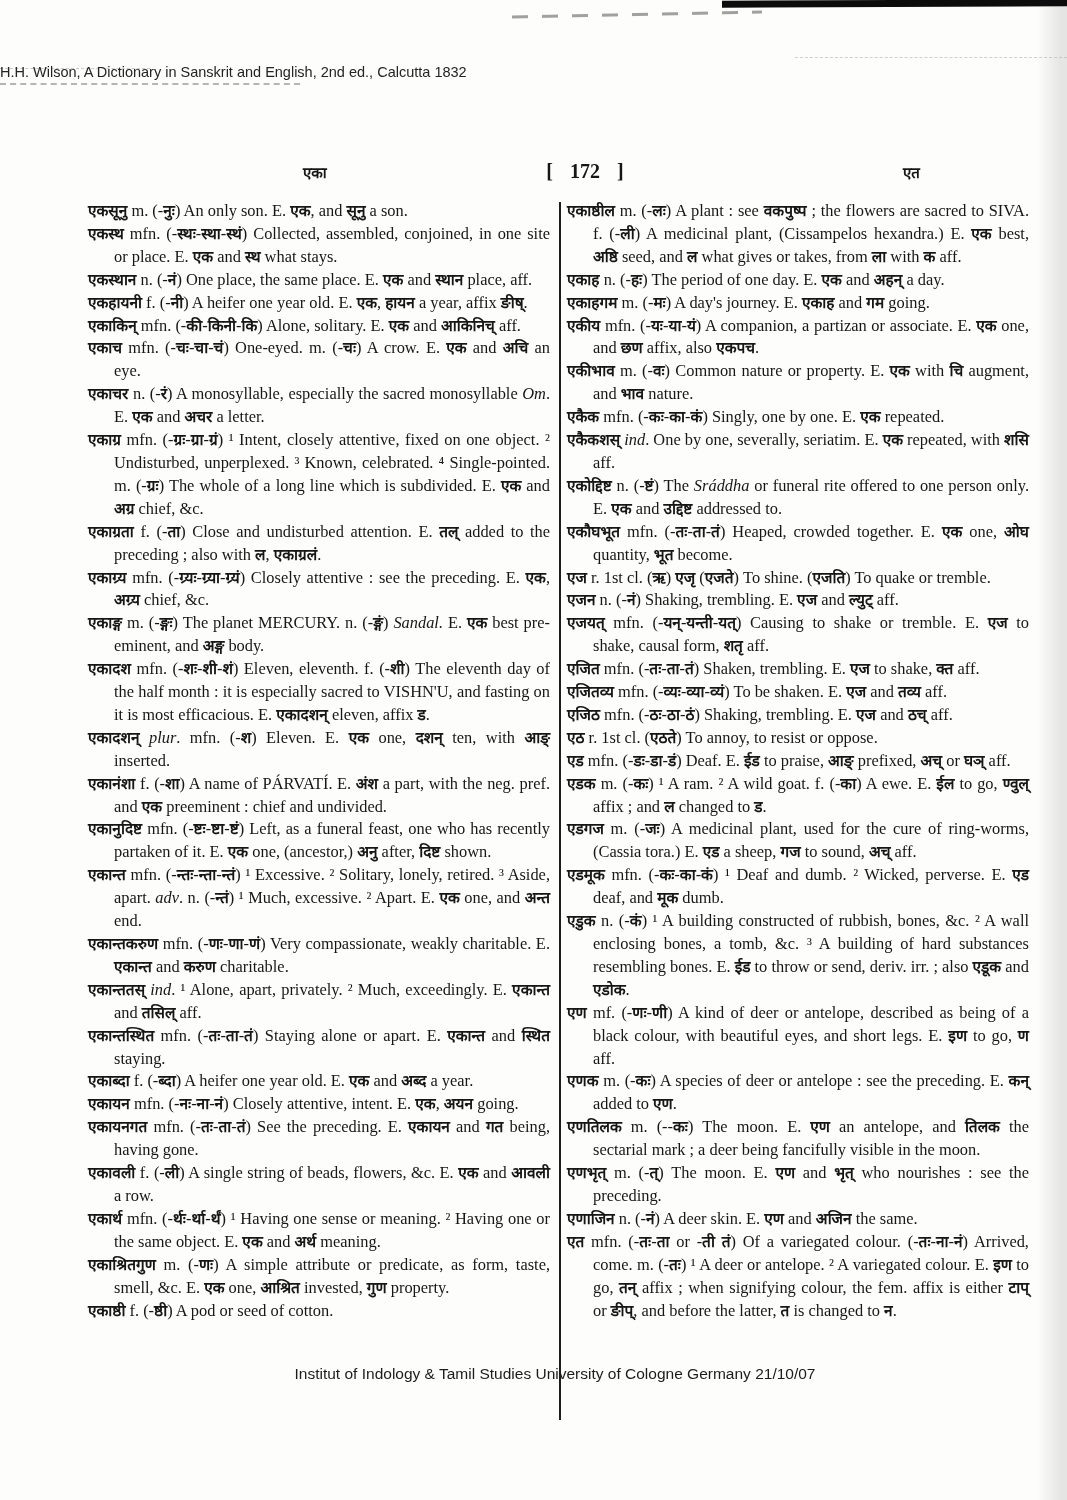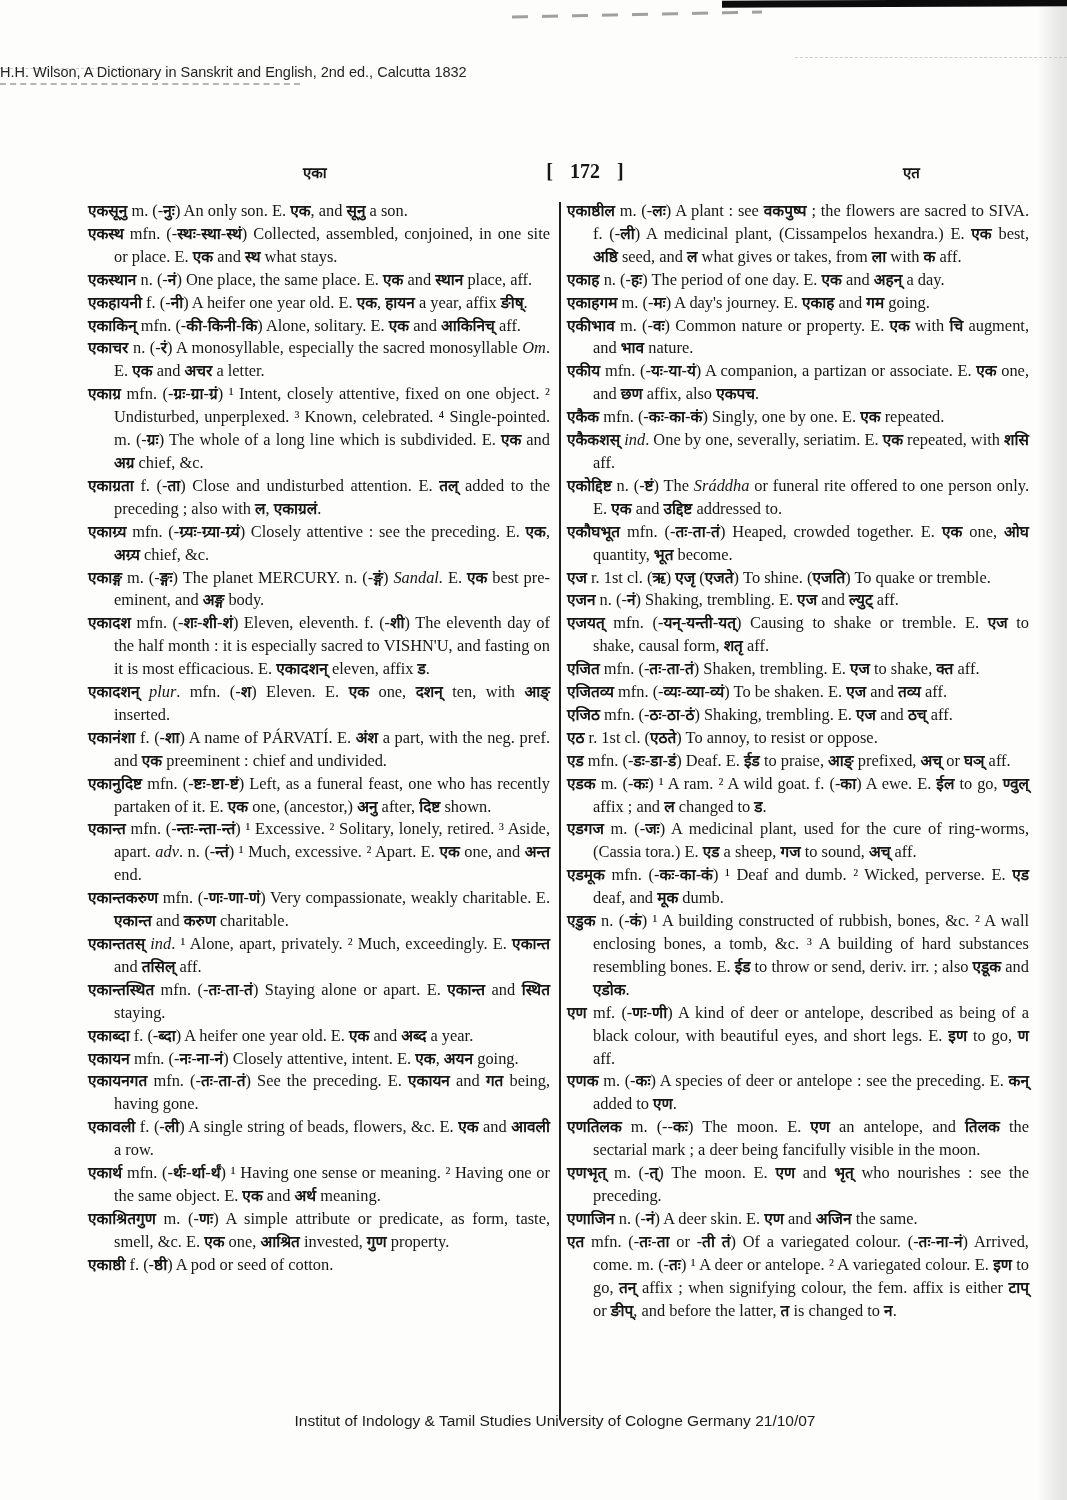--- a/index.html
+++ b/index.html
@@ -19,21 +19,21 @@
   .page-head{position:absolute;top:160px;left:0;width:100%;height:34px;}
   .hw-left{position:absolute;left:287px;top:2px;font-size:21px;font-weight:700;margin-left:16px;}
   .page-num{position:absolute;left:85px;top:0;width:1000px;text-align:center;
         font-size:20px;font-weight:700;word-spacing:12px;}
   .hw-right{position:absolute;left:903px;top:2px;font-size:21px;font-weight:700;}
   .columns{position:absolute;top:200px;left:88px;display:flex;}
   .col{width:462px;font-size:16.4px;line-height:22.9px;text-align:justify;}
   .divider{width:2px;height:1218px;background:#1d1d1d;margin:2px 6px 0 9px;}
   .entry{margin:0;text-indent:-26px;padding-left:26px;}
   .dev{font-weight:700;font-family:"DejaVu Sans","Liberation Sans",sans-serif;font-size:.94em;}
-  .footer{position:absolute;top:1412px;left:45px;width:1020px;text-align:center;
+  .footer{position:absolute;top:1365px;left:45px;width:1020px;text-align:center;
         font-family:"Liberation Sans",sans-serif;font-size:15.5px;color:#1c1c1c;}
 </style>
 </head>
 <body>
 
 <div class="page">
   <div class="edge-shade"></div>
   <div class="art-top-right"></div>
   <div class="art-top-mid"></div>
   <div class="art-dash-far-left"></div>
@@ -48,20 +48,21 @@
     <span class="hw-right dev">एत</span>
   </div>
 
   <div class="columns">
     <div class="col">
         <p class="entry"><b class="dev">एकसूनु</b> m. (-<b class="dev">नुः</b>) An only son. E. <b class="dev">एक</b>, and <b class="dev">सूनु</b> a son.</p>
         <p class="entry"><b class="dev">एकस्थ</b> mfn. (-<b class="dev">स्थः</b>-<b class="dev">स्था</b>-<b class="dev">स्थं</b>) Collected, assembled, conjoined, in one site or place. E. <b class="dev">एक</b> and <b class="dev">स्थ</b> what stays.</p>
         <p class="entry"><b class="dev">एकस्थान</b> n. (-<b class="dev">नं</b>) One place, the same place. E. <b class="dev">एक</b> and <b class="dev">स्थान</b> place, aff.</p>
         <p class="entry"><b class="dev">एकहायनी</b> f. (-<b class="dev">नी</b>) A heifer one year old. E. <b class="dev">एक</b>, <b class="dev">हायन</b> a year, affix <b class="dev">ङीष्</b>.</p>
         <p class="entry"><b class="dev">एकाकिन्</b> mfn. (-<b class="dev">की</b>-<b class="dev">किनी</b>-<b class="dev">कि</b>) Alone, solitary. E. <b class="dev">एक</b> and <b class="dev">आकिनिच्</b> aff.</p>
+        <p class="entry"><b class="dev">एकाच</b> mfn. (-<b class="dev">चः</b>-<b class="dev">चा</b>-<b class="dev">चं</b>) One-eyed. m. (-<b class="dev">चः</b>) A crow. E. <b class="dev">एक</b> and <b class="dev">अचि</b> an eye.</p>
         <p class="entry"><b class="dev">एकाचर</b> n. (-<b class="dev">रं</b>) A monosyllable, especially the sacred monosyllable <i>Om</i>. E. <b class="dev">एक</b> and <b class="dev">अचर</b> a letter.</p>
         <p class="entry"><b class="dev">एकाग्र</b> mfn. (-<b class="dev">ग्रः</b>-<b class="dev">ग्रा</b>-<b class="dev">ग्रं</b>) ¹ Intent, closely attentive, fixed on one object. ² Undisturbed, unperplexed. ³ Known, celebrated. ⁴ Single-pointed. m. (-<b class="dev">ग्रः</b>) The whole of a long line which is subdivided. E. <b class="dev">एक</b> and <b class="dev">अग्र</b> chief, &amp;c.</p>
         <p class="entry"><b class="dev">एकाग्रता</b> f. (-<b class="dev">ता</b>) Close and undisturbed attention. E. <b class="dev">तल्</b> added to the preceding ; also with <b class="dev">ल</b>, <b class="dev">एकाग्रलं</b>.</p>
         <p class="entry"><b class="dev">एकाग्र्य</b> mfn. (-<b class="dev">ग्र्यः</b>-<b class="dev">ग्र्या</b>-<b class="dev">ग्र्यं</b>) Closely attentive : see the preceding. E. <b class="dev">एक</b>, <b class="dev">अग्र्य</b> chief, &amp;c.</p>
         <p class="entry"><b class="dev">एकाङ्ग</b> m. (-<b class="dev">ङ्गः</b>) The planet MERCURY. n. (-<b class="dev">ङ्गं</b>) <i>Sandal.</i> E. <b class="dev">एक</b> best pre-eminent, and <b class="dev">अङ्ग</b> body.</p>
         <p class="entry"><b class="dev">एकादश</b> mfn. (-<b class="dev">शः</b>-<b class="dev">शी</b>-<b class="dev">शं</b>) Eleven, eleventh. f. (-<b class="dev">शी</b>) The eleventh day of the half month : it is especially sacred to VISHN'U, and fasting on it is most efficacious. E. <b class="dev">एकादशन्</b> eleven, affix <b class="dev">ड</b>.</p>
         <p class="entry"><b class="dev">एकादशन्</b> <i>plur</i>. mfn. (-<b class="dev">श</b>) Eleven. E. <b class="dev">एक</b> one, <b class="dev">दशन्</b> ten, with <b class="dev">आङ्</b> inserted.</p>
         <p class="entry"><b class="dev">एकानंशा</b> f. (-<b class="dev">शा</b>) A name of PÁRVATÍ. E. <b class="dev">अंश</b> a part, with the neg. pref. and <b class="dev">एक</b> preeminent : chief and undivided.</p>
         <p class="entry"><b class="dev">एकानुदिष्ट</b> mfn. (-<b class="dev">ष्टः</b>-<b class="dev">ष्टा</b>-<b class="dev">ष्टं</b>) Left, as a funeral feast, one who has recently partaken of it. E. <b class="dev">एक</b> one, (ancestor,) <b class="dev">अनु</b> after, <b class="dev">दिष्ट</b> shown.</p>
         <p class="entry"><b class="dev">एकान्त</b> mfn. (-<b class="dev">न्तः</b>-<b class="dev">न्ता</b>-<b class="dev">न्तं</b>) ¹ Excessive. ² Solitary, lonely, retired. ³ Aside, apart. <i>adv</i>. n. (-<b class="dev">न्तं</b>) ¹ Much, excessive. ² Apart. E. <b class="dev">एक</b> one, and <b class="dev">अन्त</b> end.</p>
@@ -74,22 +75,22 @@
         <p class="entry"><b class="dev">एकावली</b> f. (-<b class="dev">ली</b>) A single string of beads, flowers, &amp;c. E. <b class="dev">एक</b> and <b class="dev">आवली</b> a row.</p>
         <p class="entry"><b class="dev">एकार्थ</b> mfn. (-<b class="dev">र्थः</b>-<b class="dev">र्था</b>-<b class="dev">र्थं</b>) ¹ Having one sense or meaning. ² Having one or the same object. E. <b class="dev">एक</b> and <b class="dev">अर्थ</b> meaning.</p>
         <p class="entry"><b class="dev">एकाश्रितगुण</b> m. (-<b class="dev">णः</b>) A simple attribute or predicate, as form, taste, smell, &amp;c. E. <b class="dev">एक</b> one, <b class="dev">आश्रित</b> invested, <b class="dev">गुण</b> property.</p>
         <p class="entry"><b class="dev">एकाष्ठी</b> f. (-<b class="dev">ष्ठी</b>) A pod or seed of cotton.</p>
       </div>
     <div class="divider"></div>
     <div class="col">
         <p class="entry"><b class="dev">एकाष्ठील</b> m. (-<b class="dev">लः</b>) A plant : see <b class="dev">वकपुष्प</b> ; the flowers are sacred to SIVA. f. (-<b class="dev">ली</b>) A medicinal plant, (Cissampelos hexandra.) E. <b class="dev">एक</b> best, <b class="dev">अष्ठि</b> seed, and <b class="dev">ल</b> what gives or takes, from <b class="dev">ला</b> with <b class="dev">क</b> aff.</p>
         <p class="entry"><b class="dev">एकाह</b> n. (-<b class="dev">हः</b>) The period of one day. E. <b class="dev">एक</b> and <b class="dev">अहन्</b> a day.</p>
         <p class="entry"><b class="dev">एकाहगम</b> m. (-<b class="dev">मः</b>) A day's journey. E. <b class="dev">एकाह</b> and <b class="dev">गम</b> going.</p>
+        <p class="entry"><b class="dev">एकीय</b> mfn. (-<b class="dev">यः</b>-<b class="dev">या</b>-<b class="dev">यं</b>) A companion, a partizan or associate. E. <b class="dev">एक</b> one, and <b class="dev">छण</b> affix, also <b class="dev">एकपच</b>.</p>
         <p class="entry"><b class="dev">एकीभाव</b> m. (-<b class="dev">वः</b>) Common nature or property. E. <b class="dev">एक</b> with <b class="dev">चि</b> augment, and <b class="dev">भाव</b> nature.</p>
-        <p class="entry"><b class="dev">एकीय</b> mfn. (-<b class="dev">यः</b>-<b class="dev">या</b>-<b class="dev">यं</b>) A companion, a partizan or associate. E. <b class="dev">एक</b> one, and <b class="dev">छण</b> affix, also <b class="dev">एकपच</b>.</p>
         <p class="entry"><b class="dev">एकैक</b> mfn. (-<b class="dev">कः</b>-<b class="dev">का</b>-<b class="dev">कं</b>) Singly, one by one. E. <b class="dev">एक</b> repeated.</p>
         <p class="entry"><b class="dev">एकैकशस्</b> <i>ind</i>. One by one, severally, seriatim. E. <b class="dev">एक</b> repeated, with <b class="dev">शसि</b> aff.</p>
         <p class="entry"><b class="dev">एकोद्दिष्ट</b> n. (-<b class="dev">ष्टं</b>) The <i>Sráddha</i> or funeral rite offered to one person only. E. <b class="dev">एक</b> and <b class="dev">उद्दिष्ट</b> addressed to.</p>
         <p class="entry"><b class="dev">एकौघभूत</b> mfn. (-<b class="dev">तः</b>-<b class="dev">ता</b>-<b class="dev">तं</b>) Heaped, crowded together. E. <b class="dev">एक</b> one, <b class="dev">ओघ</b> quantity, <b class="dev">भूत</b> become.</p>
         <p class="entry"><b class="dev">एज</b> r. 1st cl. (<b class="dev">ऋ</b>) <b class="dev">एजृ</b> (<b class="dev">एजते</b>) To shine. (<b class="dev">एजति</b>) To quake or tremble.</p>
         <p class="entry"><b class="dev">एजन</b> n. (-<b class="dev">नं</b>) Shaking, trembling. E. <b class="dev">एज</b> and <b class="dev">ल्युट्</b> aff.</p>
         <p class="entry"><b class="dev">एजयत्</b> mfn. (-<b class="dev">यन्</b>-<b class="dev">यन्ती</b>-<b class="dev">यत्</b>) Causing to shake or tremble. E. <b class="dev">एज</b> to shake, causal form, <b class="dev">शतृ</b> aff.</p>
         <p class="entry"><b class="dev">एजित</b> mfn. (-<b class="dev">तः</b>-<b class="dev">ता</b>-<b class="dev">तं</b>) Shaken, trembling. E. <b class="dev">एज</b> to shake, <b class="dev">क्त</b> aff.</p>
         <p class="entry"><b class="dev">एजितव्य</b> mfn. (-<b class="dev">व्यः</b>-<b class="dev">व्या</b>-<b class="dev">व्यं</b>) To be shaken. E. <b class="dev">एज</b> and <b class="dev">तव्य</b> aff.</p>
         <p class="entry"><b class="dev">एजिठ</b> mfn. (-<b class="dev">ठः</b>-<b class="dev">ठा</b>-<b class="dev">ठं</b>) Shaking, trembling. E. <b class="dev">एज</b> and <b class="dev">ठच्</b> aff.</p>

